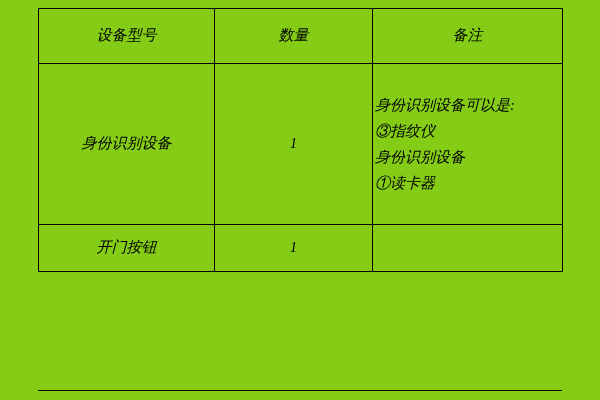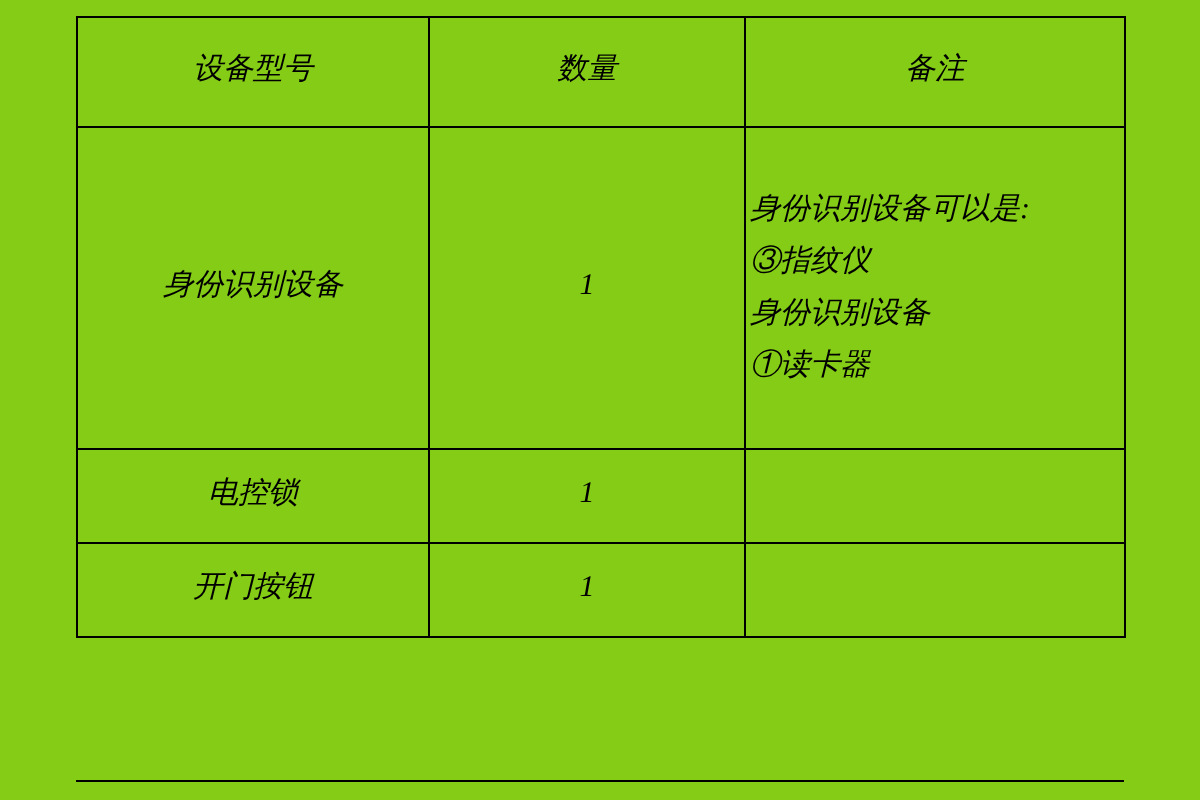--- a/index.html
+++ b/index.html
@@ -101,25 +101,20 @@
             <span class="note-block">
               <span class="note-line">身份识别设备可以是:</span>
               <span class="note-line">③指纹仪</span>
               <span class="note-line">身份识别设备</span>
               <span class="note-line">①读卡器</span>
             </span>
           </td>
         </tr>
 
 
-        <tr class="row-normal">
-          <td>电控锁</td>
-          <td>1</td>
-          <td></td>
-        </tr>
 
         <tr class="row-normal">
           <td>开门按钮</td>
           <td>1</td>
           <td></td>
         </tr>
       </tbody>
     </table>
   </div>
 

